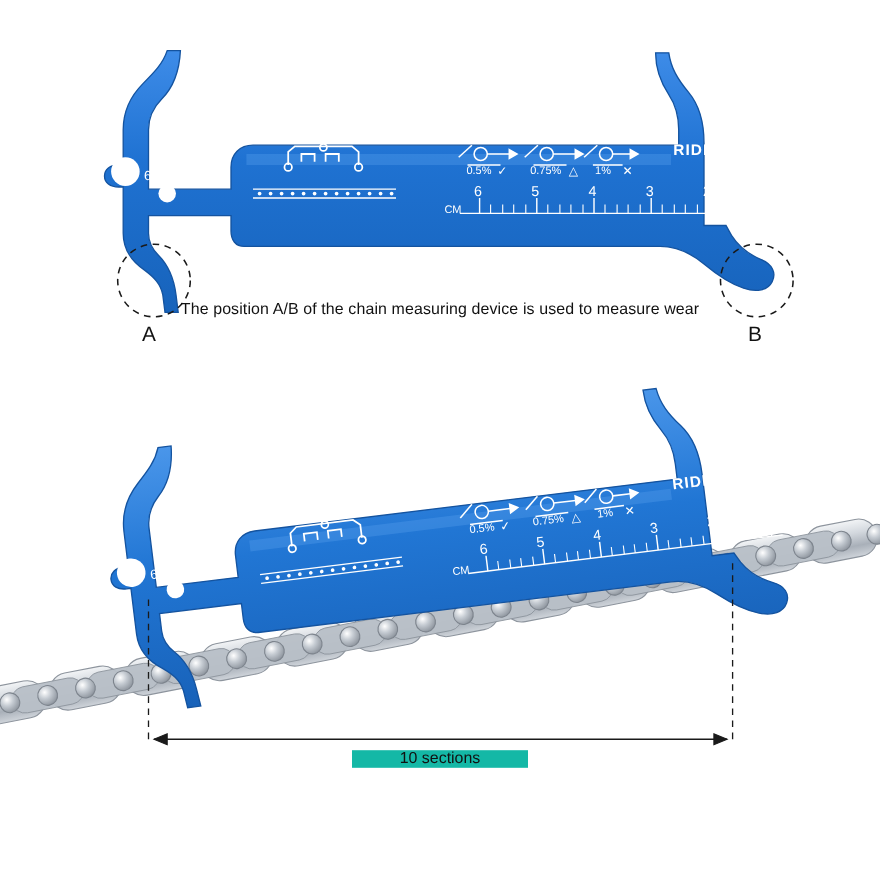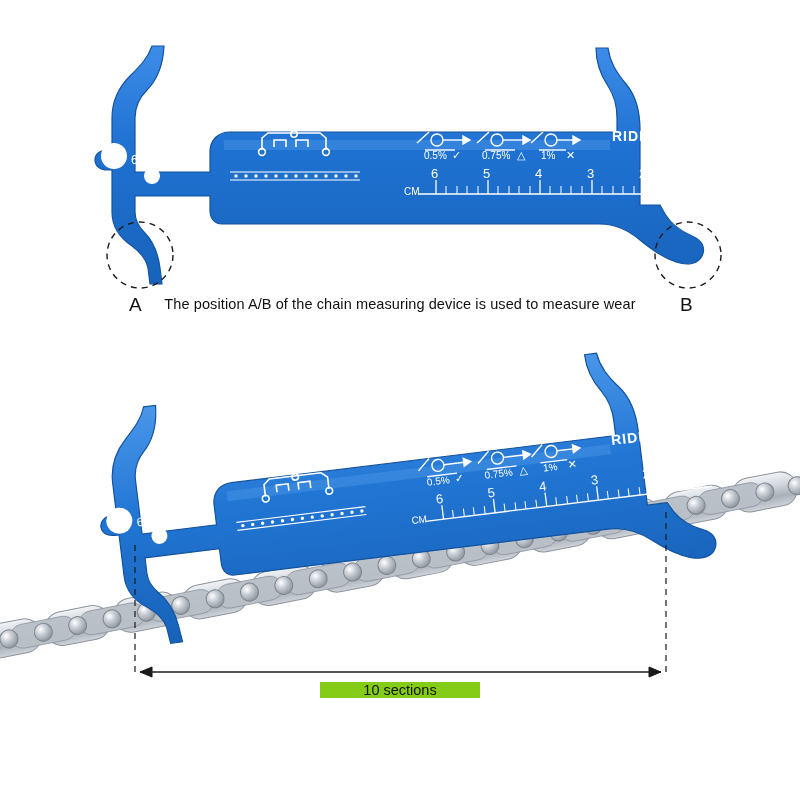--- a/index.html
+++ b/index.html
@@ -32,21 +32,20 @@
     text-align: center;
     font-size: 14.5px;
     line-height: 1.35;
     color: #111;
     letter-spacing: 0.1px;
   }
   #caption-top {
     left: 120px;
     top: 272px;
     width: 560px;
-    margin-top: 23px;
   }
   #caption-bottom {
     left: 40px;
     top: 712px;
     width: 720px;
   }
   .marker-label {
     position: absolute;
     font-size: 19px;
     color: #111;
@@ -54,21 +53,21 @@
   #label-a { left: 129px; top: 294px; }
   #label-b { left: 680px; top: 294px; }
   #label-sections {
     position: absolute;
     left: 320px;
     top: 682px;
     width: 160px;
     text-align: center;
     font-size: 14.5px;
     color: #111;
-    background: #84cc16;
+    background: #14b8a6;
   }
 </style>
 </head>
 <body>
 
 <div id="stage">
 
   <svg class="layer" viewBox="0 0 800 800" xmlns="http://www.w3.org/2000/svg">
     <defs>
       <linearGradient id="toolGrad" x1="0" y1="0" x2="0" y2="1">

